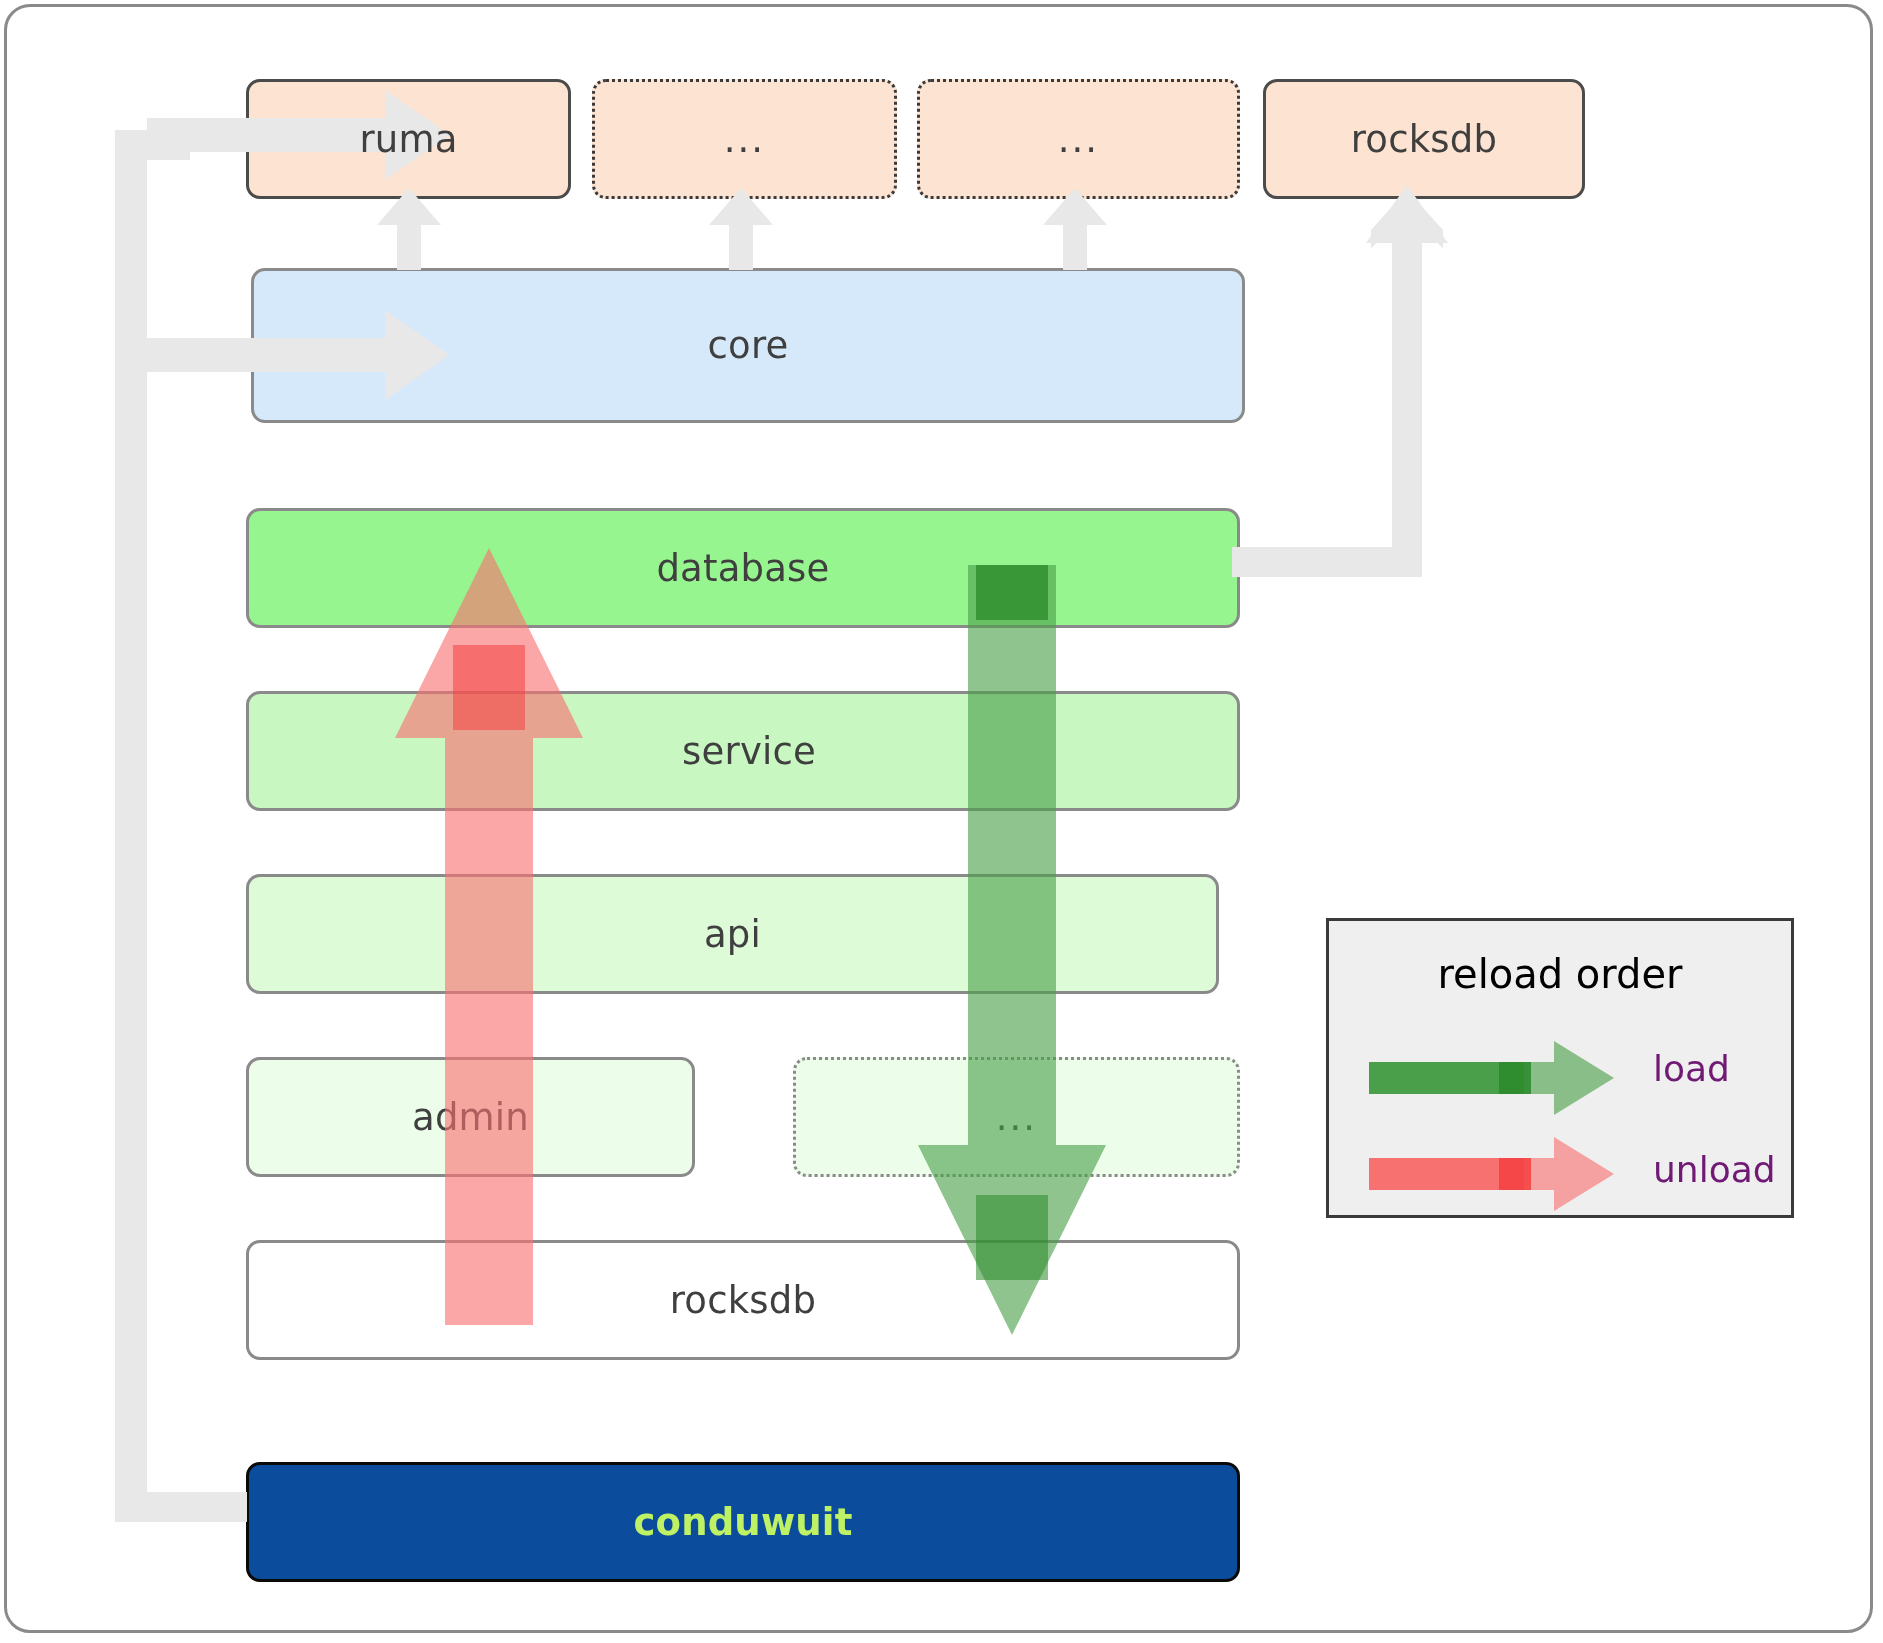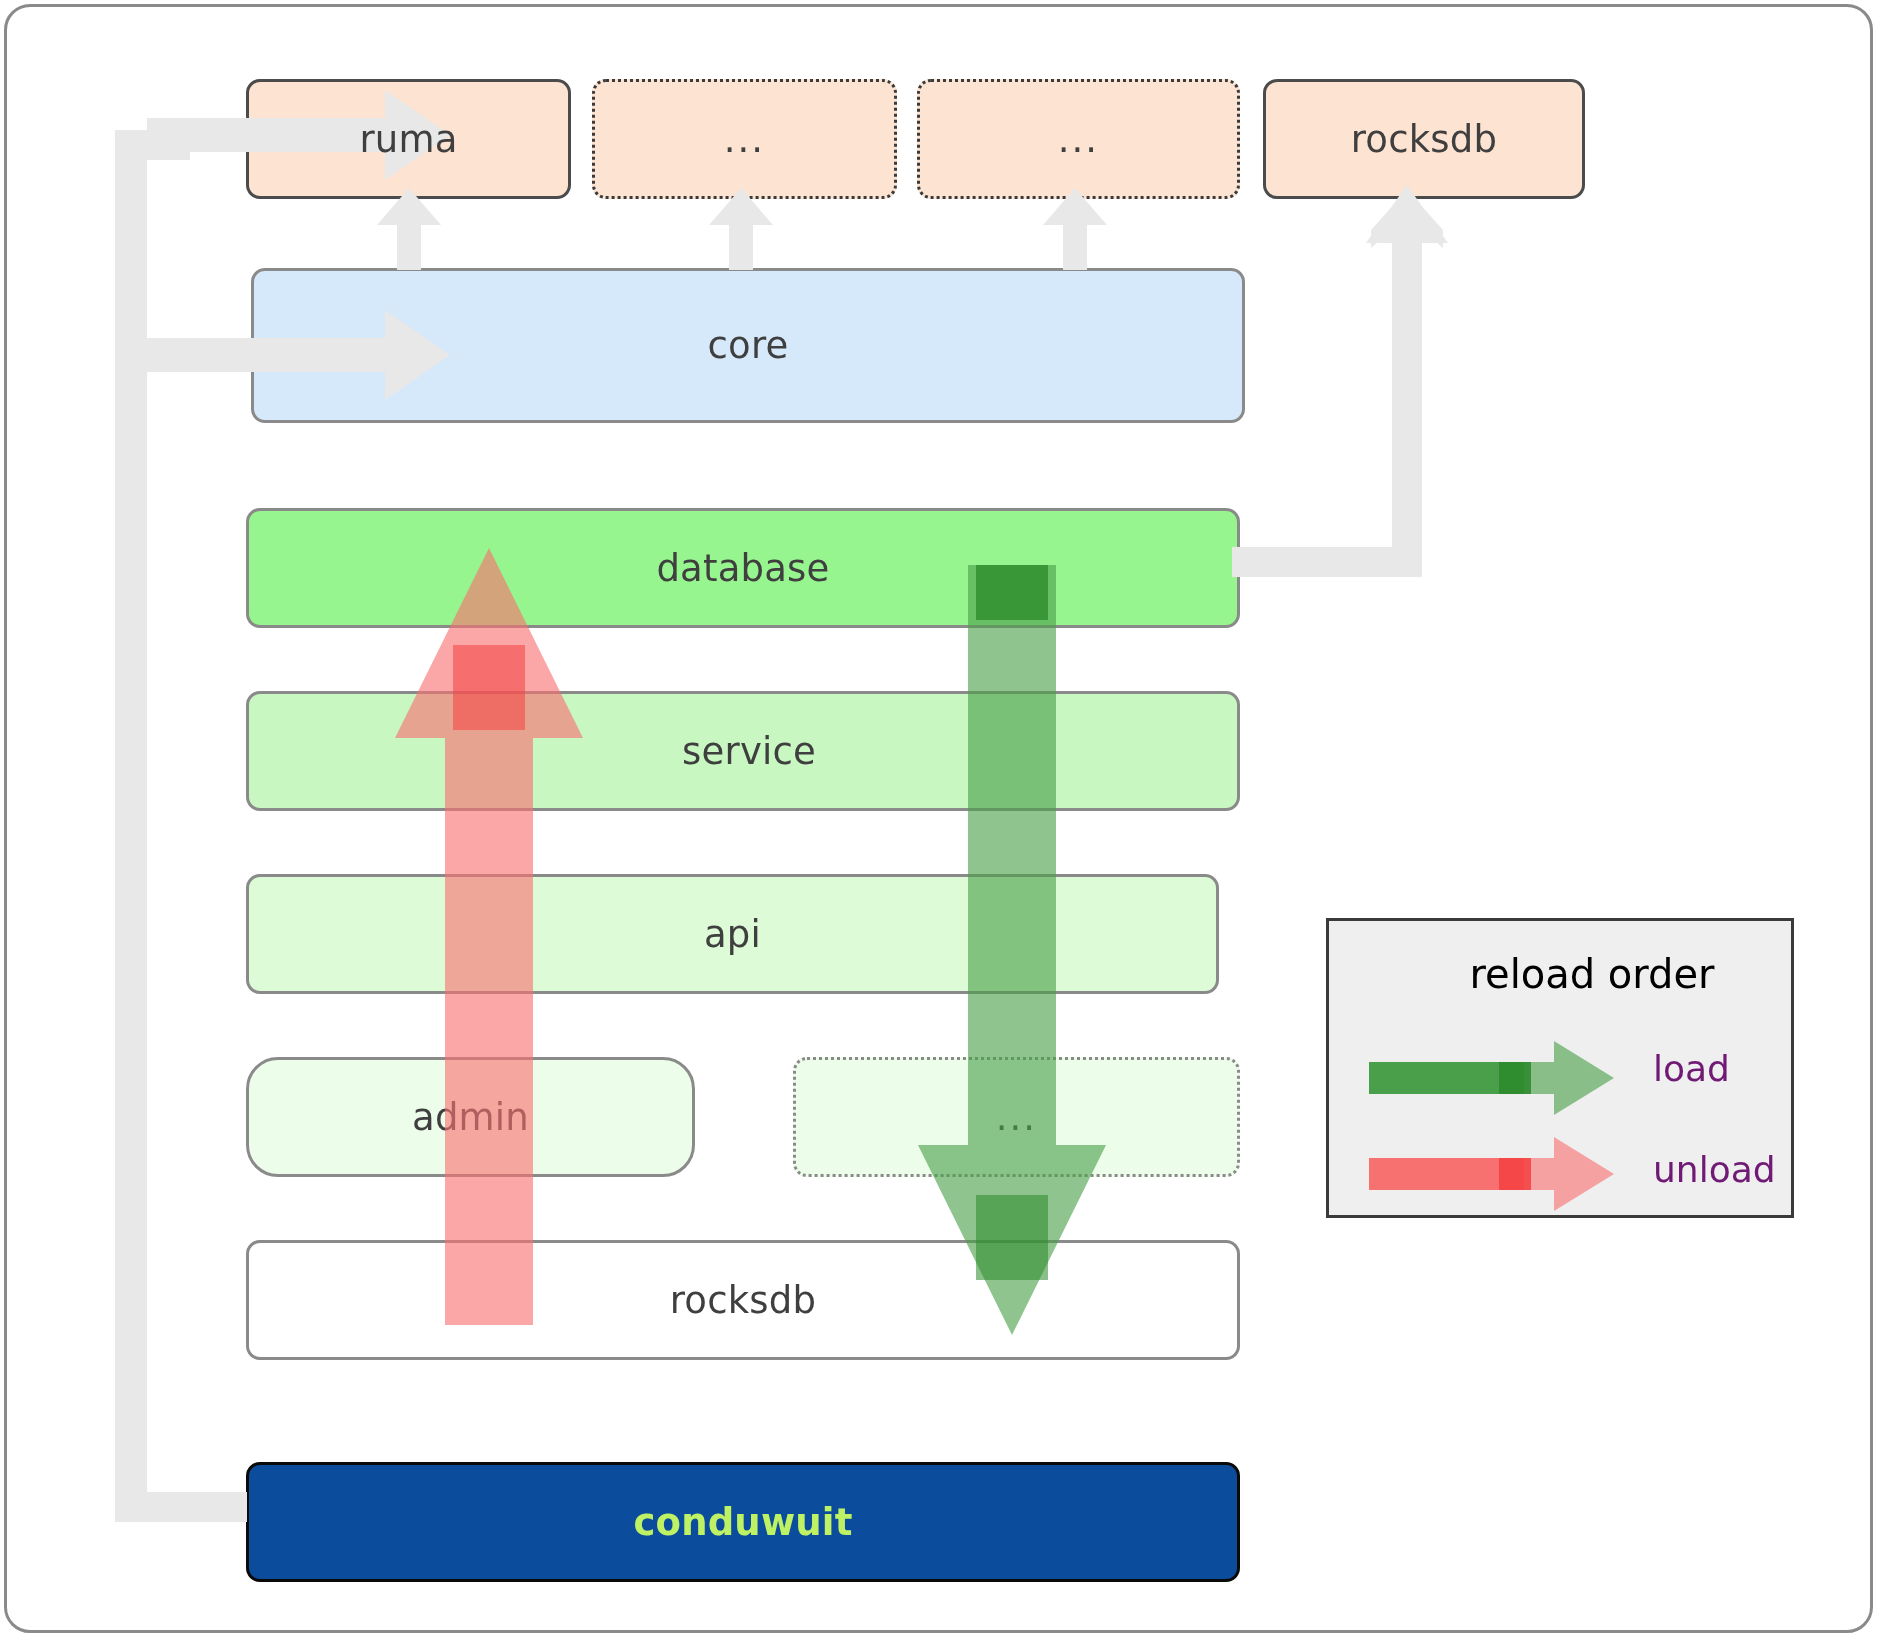--- a/index.html
+++ b/index.html
@@ -37,21 +37,21 @@
   svg.under{z-index:1;}
   svg.over{z-index:5;}
 
   
   .legend{
     position:absolute;left:1326px;top:918px;width:468px;height:300px;
     background:#efefef;border:3px solid #3a3a3a;box-sizing:border-box;
   }
   .legend-title{
     position:absolute;left:0;top:30px;width:100%;text-align:center;
-    font-size:40px;color:#000;padding-left:32px;
+    font-size:40px;color:#000;
   }
   .legend-label{position:absolute;font-size:36px;color:#701a75;}
   .legend-label.load{left:324px;top:127px;}
   .legend-label.unload{left:324px;top:228px;}
   svg.legend-art{position:absolute;left:0;top:0;width:468px;height:300px;}
 
   .boxlabel{position:relative;z-index:2;}
 </style>
 </head>
 <body>
@@ -110,21 +110,21 @@
   </div>
 
   <div class="box service" style="left:246px;top:691px;width:994px;height:120px;padding-left:12px;">
     <span class="boxlabel">service</span>
   </div>
 
   <div class="box api" style="left:246px;top:874px;width:973px;height:120px;">
     <span class="boxlabel">api</span>
   </div>
 
-  <div class="box admin" style="left:246px;top:1057px;width:449px;height:120px;border-radius:32px;">
+  <div class="box admin" style="left:246px;top:1057px;width:449px;height:120px;">
     <span class="boxlabel">admin</span>
   </div>
 
   <div class="box ellipsis-layer" style="left:793px;top:1057px;width:447px;height:120px;">
     <span class="boxlabel dots">...</span>
   </div>
 
   <div class="box router" style="left:246px;top:1240px;width:994px;height:120px;">
     <span class="boxlabel">rocksdb</span>
   </div>

